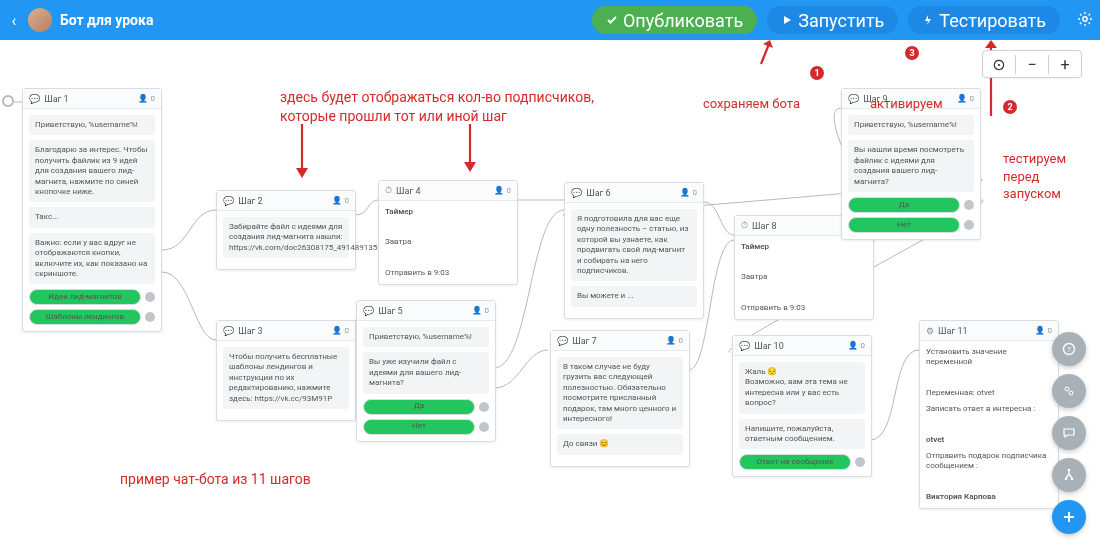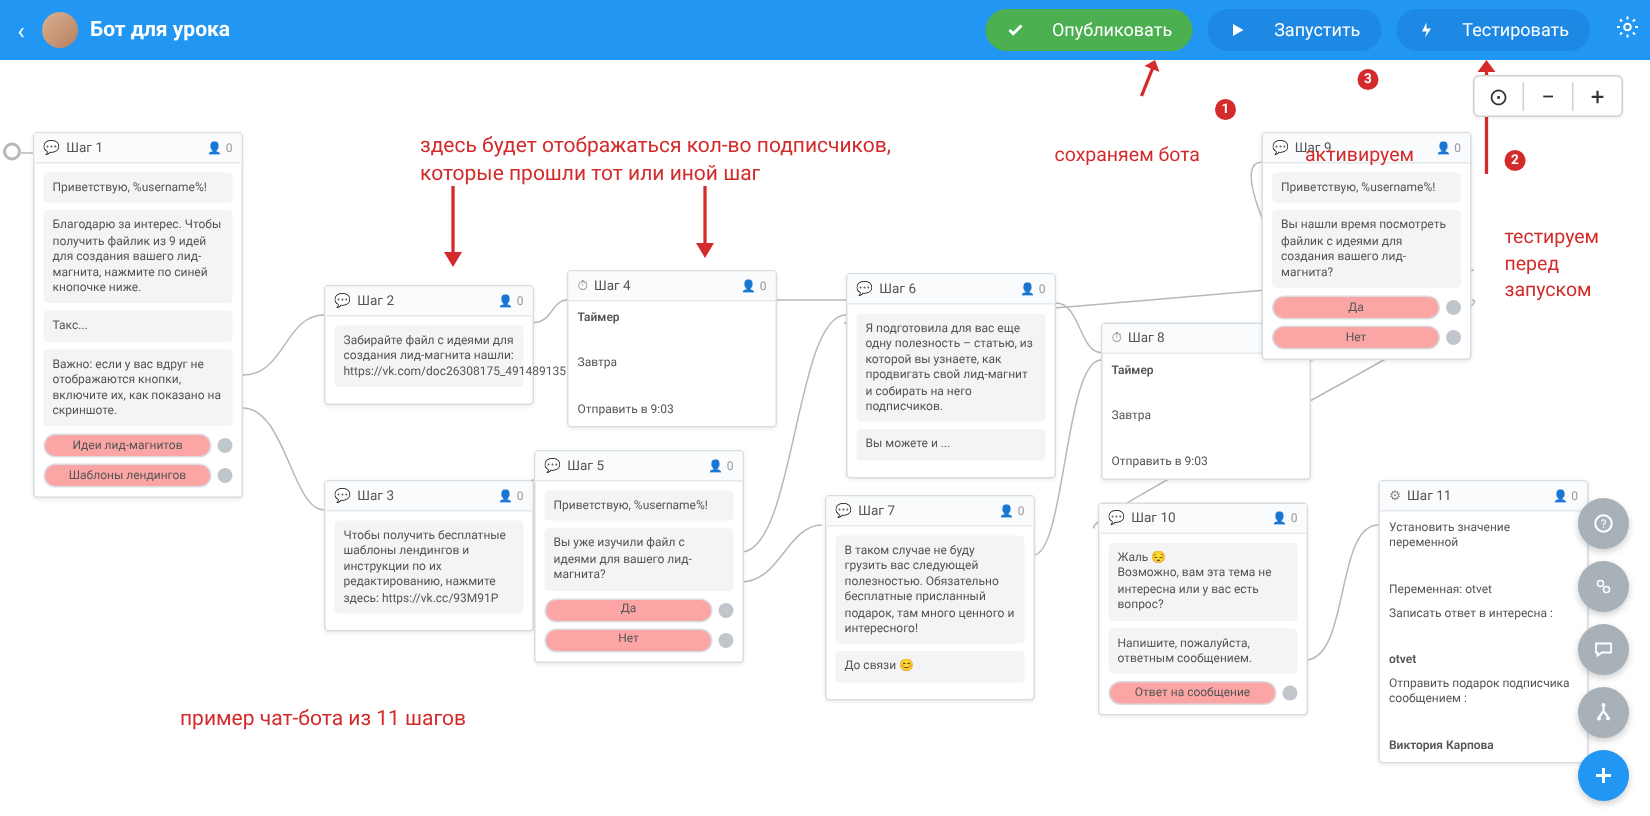--- a/index.html
+++ b/index.html
@@ -5,21 +5,21 @@
   * { box-sizing: border-box; margin: 0; padding: 0; }
   html, body { width: 1100px; height: 544px; font-family: -apple-system, "Segoe UI", Roboto, Arial, sans-serif; overflow: hidden; background: #fff; }
   body { position: relative; }
 
   
   .topbar { position: absolute; left:0; top:0; right:0; height:40px; background:#2196f3; display:flex; align-items:center; color:#fff; font-size:14px; z-index:5; }
   .topbar .back { width:28px; text-align:center; cursor:pointer; font-size:16px; }
   .topbar .avatar { width:24px; height:24px; border-radius:50%; background:#cfa880; margin-right:8px; background-image:linear-gradient(135deg,#d8b090,#b88060); }
   .topbar .title { flex:0 0 auto; font-weight:700;text-align:right; }
   .topbar .spacer { flex:1; }
-  .topbar .btn { height:28px; padding:0 14px; border-radius:14px; display:flex; align-items:center; gap:18px; font-size:12px; cursor:pointer; margin-right:10px; }
+  .topbar .btn { height:28px; padding:0 14px; border-radius:14px; display:flex; align-items:center; gap:5px; font-size:18px; cursor:pointer; margin-right:10px; }
   .topbar .btn svg { width:12px; height:12px; }
   .publish { background:#4caf50; }
   .launch, .testbtn { background:#1e88e5; }
   .gear { width:30px; text-align:center; cursor:pointer; }
 
   
   .zoom { position:absolute; right:18px; top:50px; width:100px; height:28px; background:#fff; border:1px solid #d0d0d0; border-radius:4px; display:flex; align-items:center; z-index:4; box-shadow:0 1px 3px rgba(0,0,0,.05); }
   .zoom > div { flex:1; text-align:center; font-size:16px; color:#333; cursor:pointer; }
   .zoom > div + div { border-left:1px solid #d0d0d0; }
 
@@ -37,21 +37,21 @@
   
   .card { position:absolute; width:140px; background:#fff; border:1px solid #d8dde2; border-radius:3px; box-shadow:0 1px 3px rgba(0,0,0,.08); }
   .chead { height:20px; display:flex; align-items:center; padding:0 6px; font-size:9px; color:#555; border-bottom:1px solid #e6e9ec; background:#fafbfc; }
   .chead .ic { margin-right:4px; color:#888; }
   .chead .nm { flex:1; }
   .chead .cnt { font-size:8px; color:#999; display:flex; align-items:center; gap:2px; }
   .cbody { padding:6px; font-size:8px; color:#555; line-height:1.3; }
   .cbody .line + .line { margin-top:20px; }
   .msg { background:#f2f4f6; border-radius:3px; padding:5px 6px; margin-bottom:5px; font-size:8px; }
   .btnrow { display:flex; align-items:center; margin-top:4px; }
-  .pill { flex:1; border:1px solid #d8dde2; border-radius:10px; height:16px; display:flex; align-items:center; justify-content:center; font-size:8px; color:#555; background:#fca5a5; }
+  .pill { flex:1; border:1px solid #d8dde2; border-radius:10px; height:16px; display:flex; align-items:center; justify-content:center; font-size:8px; color:#555; background:#22c55e; }
   .dot { width:10px; height:10px; border-radius:50%; background:#c0c6cc; margin-left:4px; flex:0 0 auto; }
   .startdot { position:absolute; width:12px; height:12px; background:#fff; border:2px solid #b8b8b8; border-radius:50%; }
 
   
   .ann { position:absolute; color:#d32b2b; font-size:14px; line-height:1.35; z-index:3; }
   .ann.small { font-size:13px;margin-top:30px; }
   .numcirc { position:absolute; width:14px; height:14px; border-radius:50%; background:#d32b2b; color:#fff; font-size:9px; font-weight:bold; display:flex; align-items:center; justify-content:center; z-index:3; }
   .arrow { position:absolute; z-index:3; }
   .arrow svg path { stroke:#d32b2b; stroke-width:2.2; fill:none; }
   .arrow svg polygon { fill:#d32b2b; }
@@ -260,21 +260,21 @@
   <div class="card" style="left:550px; top:290px;">
     <div class="chead">
         <span class="ic">💬</span>
         <span class="nm">Шаг 7</span>
         <span class="cnt">
           <span>👤</span>
           <span>0</span>
         </span>
       </div>
     <div class="cbody">
-      <div class="msg">В таком случае не буду грузить вас следующей полезностью. Обязательно бесплатные присланный подарок, там много ценного и интересного!</div>
+      <div class="msg">В таком случае не буду грузить вас следующей полезностью. Обязательно посмотрите присланный подарок, там много ценного и интересного!</div>
       <div class="msg">До связи 😊</div>
     </div>
   </div>
 
   <div class="card" style="left:734px; top:175px;">
     <div class="chead">
         <span class="ic">⏱</span>
         <span class="nm">Шаг 8</span>
         <span class="cnt">
           <span>👤</span>

